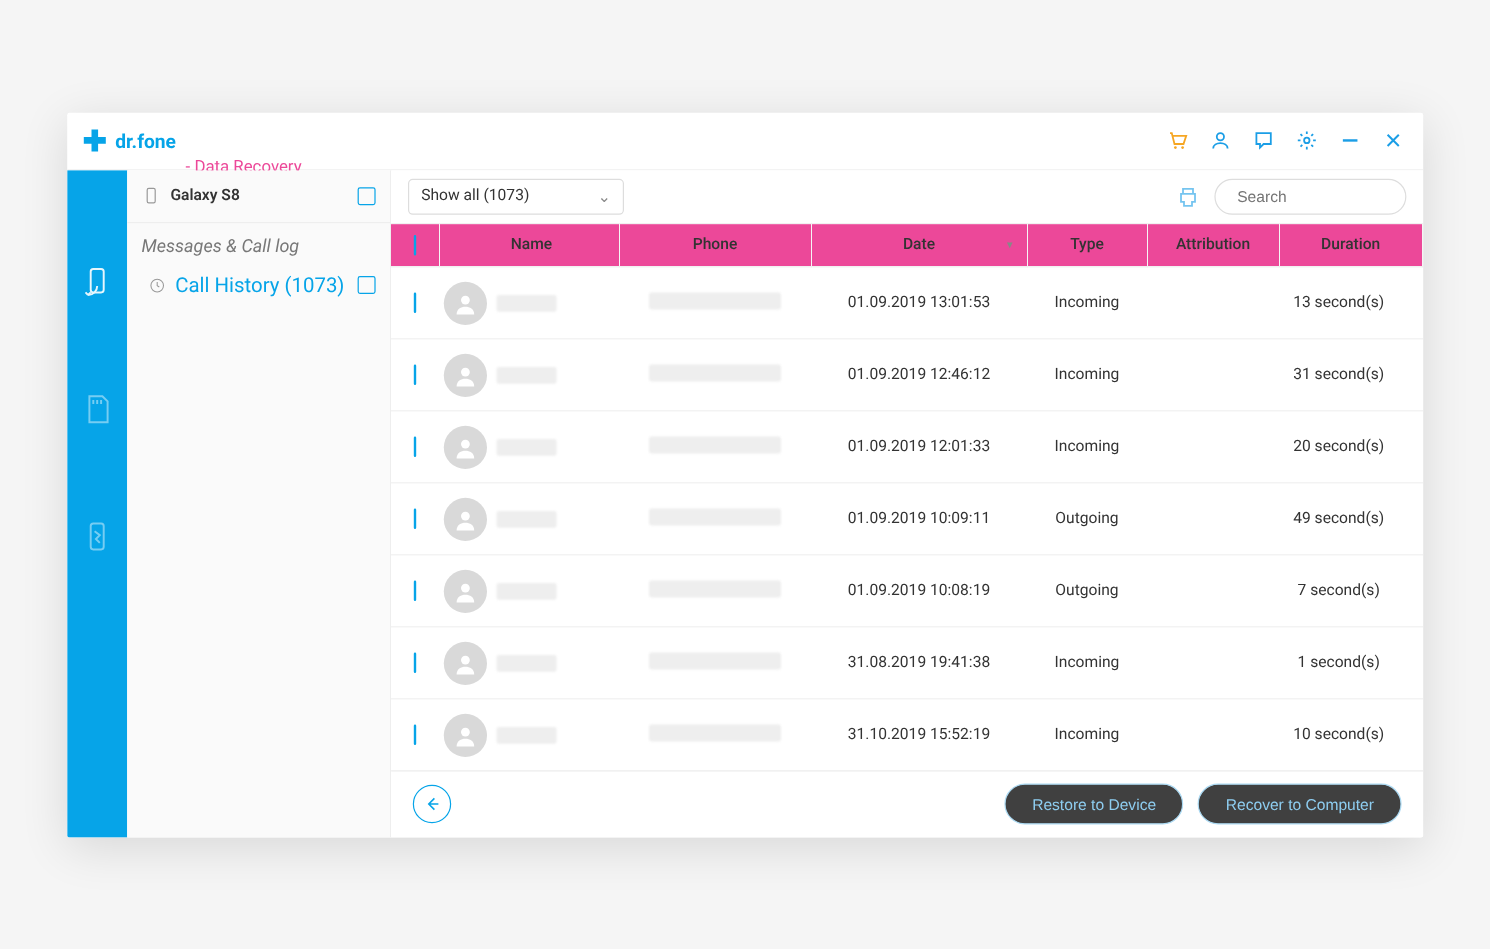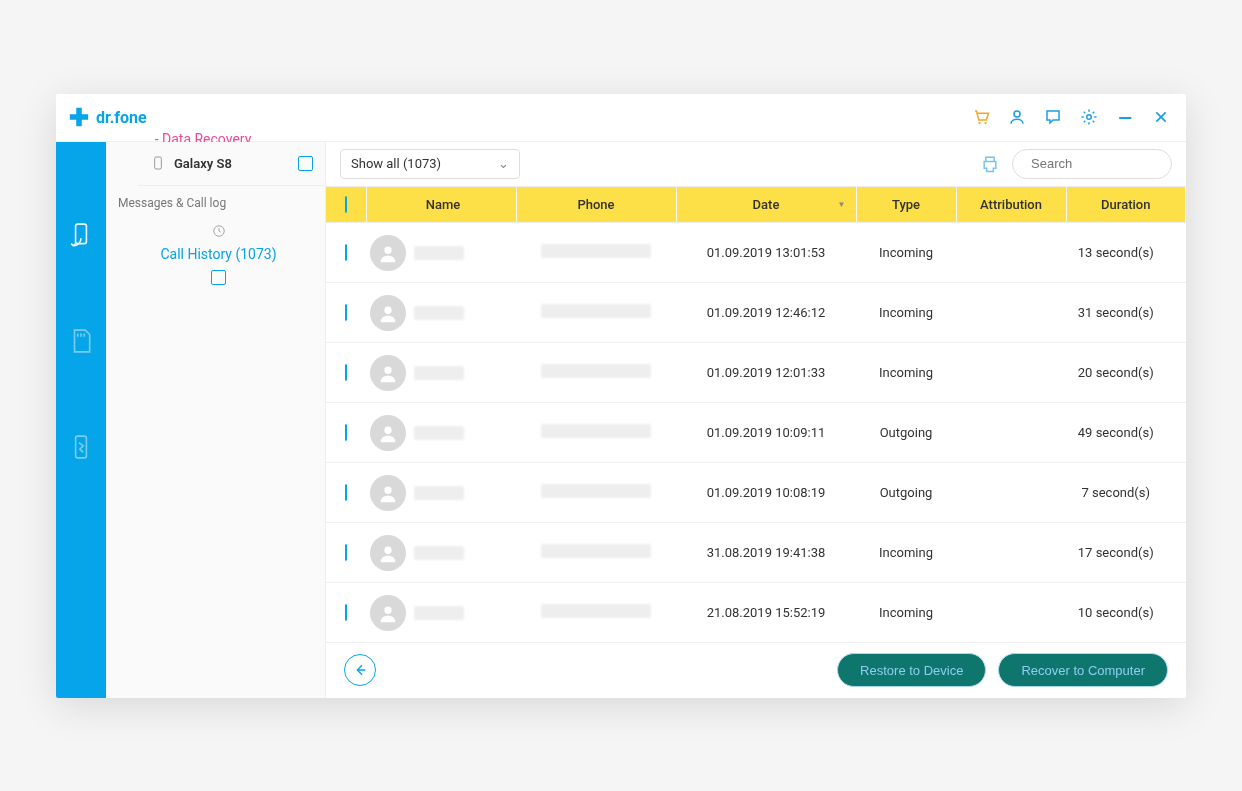--- a/index.html
+++ b/index.html
@@ -22,45 +22,45 @@
 
 .body { flex: 1; display: flex; min-height: 0; }
 
 
 .rail { width: 50px; background: #06a4e8; display: flex; flex-direction: column; align-items: center; padding-top: 80px; gap: 80px; }
 .rail-icon { width: 26px; height: 26px; color: #fff; opacity: 0.9; cursor: pointer; }
 .rail-icon.dim { opacity: 0.45; }
 
 
 .sidebar { width: 220px; background: #fafafa; border-right: 1px solid #eee; display:flex; flex-direction:column; }
-.device-row { height: 44px; display: flex; align-items: center; padding: 0 12px; gap: 8px; border-bottom: 1px solid #eee; margin-left: 32px; }
+.device-row { height: 44px; display: flex; align-items: center; padding: 0 12px; gap: 8px; border-bottom: 1px solid #eee; }
 .device-row .icon { width:16px; height:16px; color:#999; }
 .device-name { font-size: 13px; font-weight: 600; color: #333; flex: 1; }
 .chk { width: 15px; height: 15px; border: 1.5px solid #06a4e8; border-radius: 2px; cursor: pointer; flex-shrink:0; }
-.group-label { font-size: 12px; color: #777; padding: 10px 12px 8px; }
-.tree-item { display:flex; align-items:center; gap:8px; padding: 6px 12px 6px 18px; font-size: 14px; color: #06a4e8; cursor:pointer;flex-direction:column; }
+.group-label { font-size: 15px; font-style: italic; color: #777; padding: 10px 12px 8px; }
+.tree-item { display:flex; align-items:center; gap:8px; padding: 6px 12px 6px 18px; font-size: 17px; color: #06a4e8; cursor:pointer; }
 .tree-item .icon { width:14px; height:14px; color:#999; flex-shrink:0; }
 .tree-item .label { flex:1; }
 .tree-item .chk { }
 
 
 .main { flex:1; display:flex; flex-direction:column; min-width:0; background:#fff; }
 .toolbar { height: 44px; display:flex; align-items:center; padding: 0 14px; gap: 12px; }
 .select { position:relative; width: 180px; height: 30px; border:1px solid #ddd; border-radius:4px; display:flex; align-items:center; padding:0 10px; font-size:13px; color:#333; cursor:pointer; }
 .select .caret { margin-left:auto; color:#888; }
 .tool-spacer { flex:1; }
 .tool-icon { width:20px; height:20px; color:#1b9ee6; opacity:0.6; cursor:pointer; }
 .search { width: 160px; height: 30px; border:1px solid #ddd; border-radius:15px; display:flex; align-items:center; padding:0 12px; gap:6px; }
 .search .sicon { width:14px; height:14px; color:#aaa; }
 .search input { border:none; outline:none; font-size:13px; flex:1; color:#333; background:transparent; }
 
 
 .table { flex:1; overflow:auto; border-top:1px solid #eee; }
 table { width:100%; border-collapse: collapse; table-layout: fixed; }
-th { font-size:13px; font-weight:500; color:#333; height:36px; border-bottom:1px solid #eee; border-right:1px solid #f5f5f5; text-align:center; position:relative; background:#fde047; }
+th { font-size:13px; font-weight:500; color:#333; height:36px; border-bottom:1px solid #eee; border-right:1px solid #f5f5f5; text-align:center; position:relative; background:#ec4899; }
 th.sorted::after { content:"▼"; font-size:8px; color:#888; position:absolute; right:10px; top:50%; transform:translateY(-50%); }
 td { height: 60px; border-bottom:1px solid #f0f0f0; font-size:13px; color:#333; text-align:center; }
 col.cchk { width: 40px; }
 col.cname { width: 150px; }
 col.cphone { width: 160px; }
 col.cdate { width: 180px; }
 col.ctype { width: 100px; }
 col.cattr { width: 110px; }
 col.cdur { width: auto; }
 td.cname, th.cname { text-align:left; padding-left:4px; }
@@ -71,21 +71,21 @@
 .blur.n { width:50px; }
 .blur.p { width:110px; }
 td.cattr { }
 td.cdur { padding-right:20px; }
 th.cdur { text-align:center; }
 
 
 .footer { height: 56px; border-top:1px solid #eee; display:flex; align-items:center; padding:0 18px; gap:12px; }
 .back-btn { width:32px; height:32px; border:1.5px solid #06a4e8; border-radius:50%; display:flex; align-items:center; justify-content:center; cursor:pointer; color:#06a4e8; }
 .footer-spacer { flex:1; }
-.pill-btn { height:34px; border:1px solid #abd9f2; color:#8ecdf0; border-radius:17px; padding:0 22px; font-size:13px; background:#0f766e; cursor:pointer; }
+.pill-btn { height:34px; border:1px solid #abd9f2; color:#8ecdf0; border-radius:17px; padding:0 22px; font-size:13px; background:#404040; cursor:pointer; }
 </style>
 </head>
 <body>
 
 <div class="window">
 
   <div class="titlebar">
     <div class="logo-wrap">
       <svg class="logo-cross" viewBox="0 0 24 24">
           <path fill="currentColor" d="M9 2h6v7h7v6h-7v7H9v-7H2V9h7z"></path>
@@ -320,37 +320,37 @@
                         <path d="M4 22c0-5 4-7 8-7s8 2 8 7z" fill="currentColor"></path>
                       </svg>
                     </span>
                     <span class="blur n"></span>
                   </div>
                 </td>
                 <td><span class="blur p"></span></td>
                 <td>31.08.2019 19:41:38</td>
                 <td>Incoming</td>
                 <td class="cattr"></td>
-                <td class="cdur">17 second(s)</td>
-              </tr>
-              <tr>
-                <td><span class="chk"></span></td>
-                <td class="cname">
-                  <div class="namecell">
-                    <span class="avatar">
-                      <svg viewBox="0 0 24 24">
-                        <circle cx="12" cy="9" r="4" fill="currentColor"></circle>
-                        <path d="M4 22c0-5 4-7 8-7s8 2 8 7z" fill="currentColor"></path>
-                      </svg>
-                    </span>
-                    <span class="blur n"></span>
-                  </div>
-                </td>
-                <td><span class="blur p"></span></td>
-                <td>21.08.2019 15:52:19</td>
+                <td class="cdur">1 second(s)</td>
+              </tr>
+              <tr>
+                <td><span class="chk"></span></td>
+                <td class="cname">
+                  <div class="namecell">
+                    <span class="avatar">
+                      <svg viewBox="0 0 24 24">
+                        <circle cx="12" cy="9" r="4" fill="currentColor"></circle>
+                        <path d="M4 22c0-5 4-7 8-7s8 2 8 7z" fill="currentColor"></path>
+                      </svg>
+                    </span>
+                    <span class="blur n"></span>
+                  </div>
+                </td>
+                <td><span class="blur p"></span></td>
+                <td>31.10.2019 15:52:19</td>
                 <td>Incoming</td>
                 <td class="cattr"></td>
                 <td class="cdur">10 second(s)</td>
               </tr>
             </tbody>
         </table>
       </div>
 
       <div class="footer">
         <div class="back-btn">

